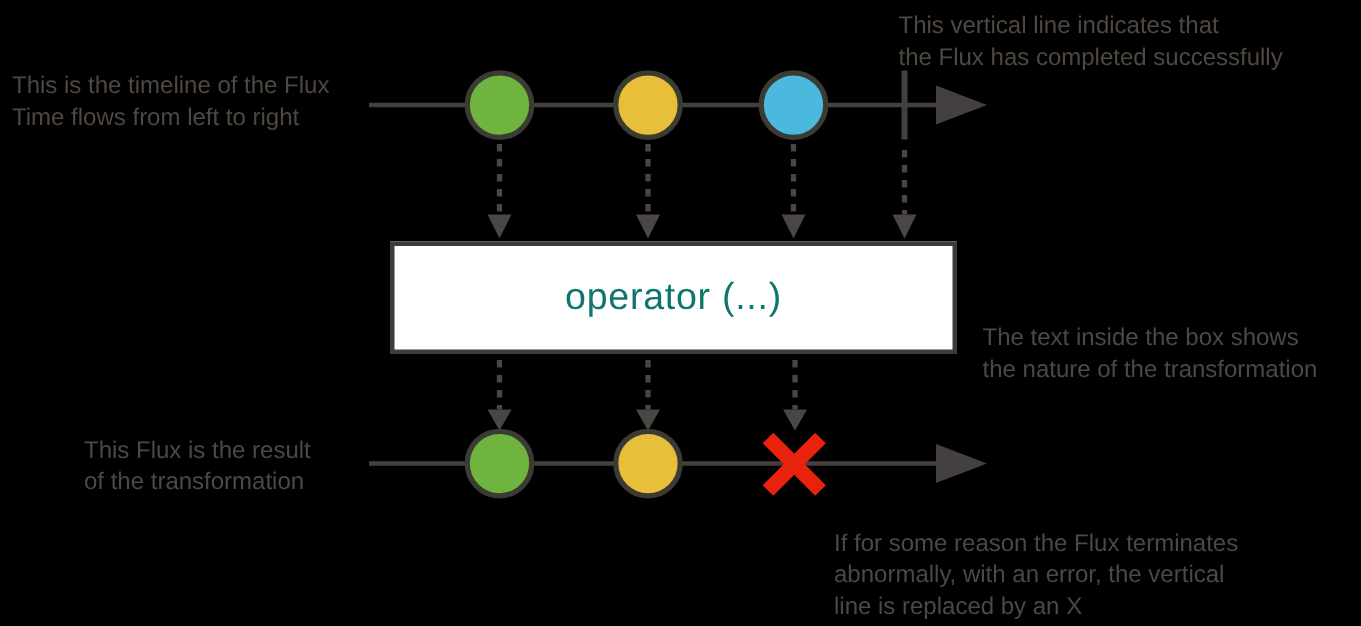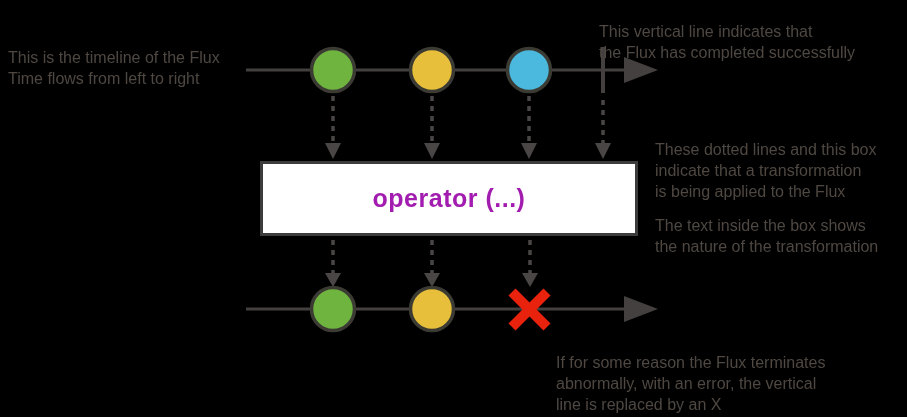--- a/index.html
+++ b/index.html
@@ -35,23 +35,23 @@
     width: 378px;
     height: 75px;
     box-sizing: border-box;
     background: #ffffff;
     border: 3px solid #3c3c3c;
     display: flex;
     align-items: center;
     justify-content: center;
   }
   .operator-box span {
-    color: #a21caf;
+    color: #0f766e;
     font-size: 25px;
-    font-weight: bold;
+    font-weight: normal;
     letter-spacing: 0.5px;
   }
   .tl   { stroke: #44403f; stroke-width: 3; fill: none; }
   .vline{ stroke: #44403f; stroke-width: 4; fill: none; }
   .head { fill: #44403f; stroke: none; }
   .dot  { stroke: #4a4645; stroke-width: 3.5; stroke-dasharray: 5 5; fill: none; }
   .dhead{ fill: #4a4645; stroke: none; }
   .marble { stroke: #3b3a33; stroke-width: 3.5; }
   .xline { stroke-width: 10; stroke-linecap: butt; fill: none; }
 </style>
@@ -99,28 +99,27 @@
   </svg>
 
   <div class="operator-box">
     <span>operator (...)</span>
   </div>
 
   <div class="ann center" style="left:8px; top:47px; width:220px;">This is the timeline of the Flux
 Time flows from left to right</div>
 
 
-  <div class="ann" style="left:599px; top:21px; width:290px;">This vertical line indicates that
+  <div class="ann" style="left:599px; top:7px; width:290px;">This vertical line indicates that
 the Flux has completed successfully</div>
 
-  <div class="ann" style="left:655px; top:139px; width:250px;">These dotted lines and this box
-indicate that a transformation
-is being applied to the Flux</div>
 
   <div class="ann" style="left:655px; top:215px; width:250px;">The text inside the box shows
 the nature of the transformation</div>
 
+  <div class="ann center" style="left:56px; top:290px; width:172px;">This Flux is the result
+of the transformation</div>
 
   <div class="ann" style="left:508px; top:352px; width:320px;margin-left:48px;">If for some reason the Flux terminates
 abnormally, with an error, the vertical
 line is replaced by an X</div>
 
 </div>
 
 </body></html>

